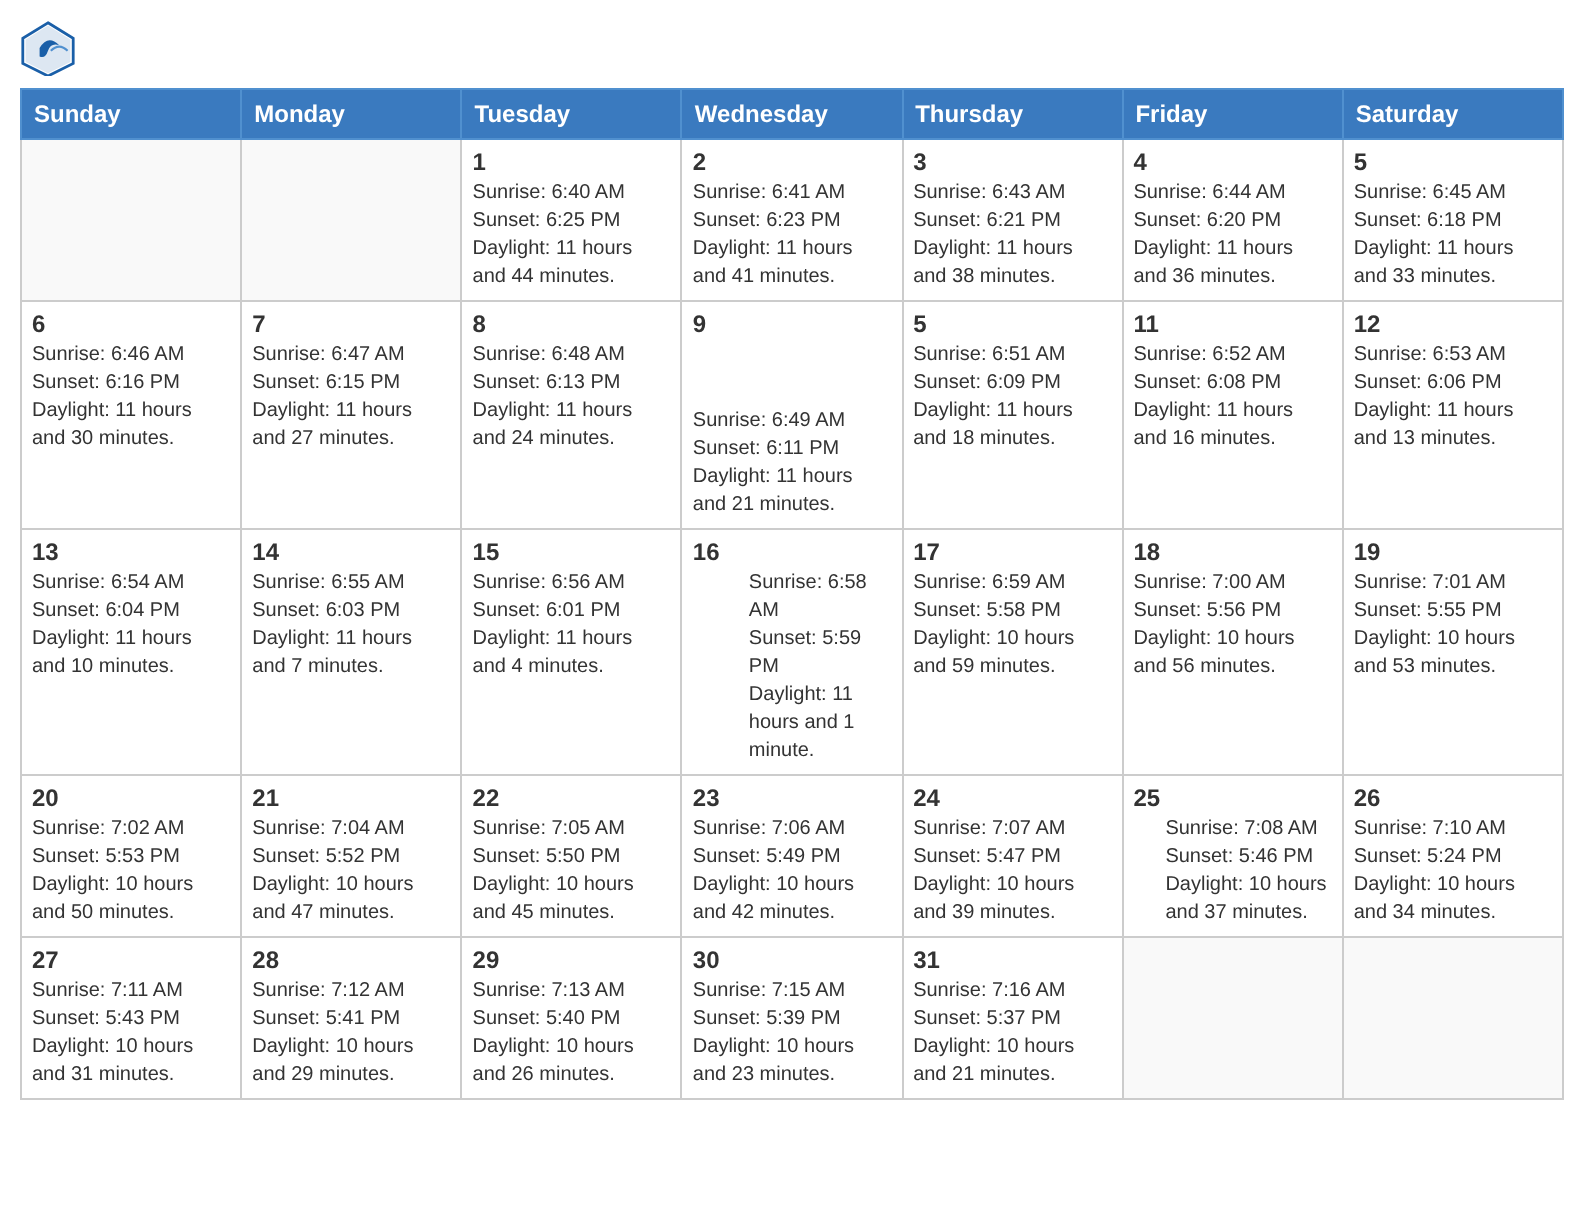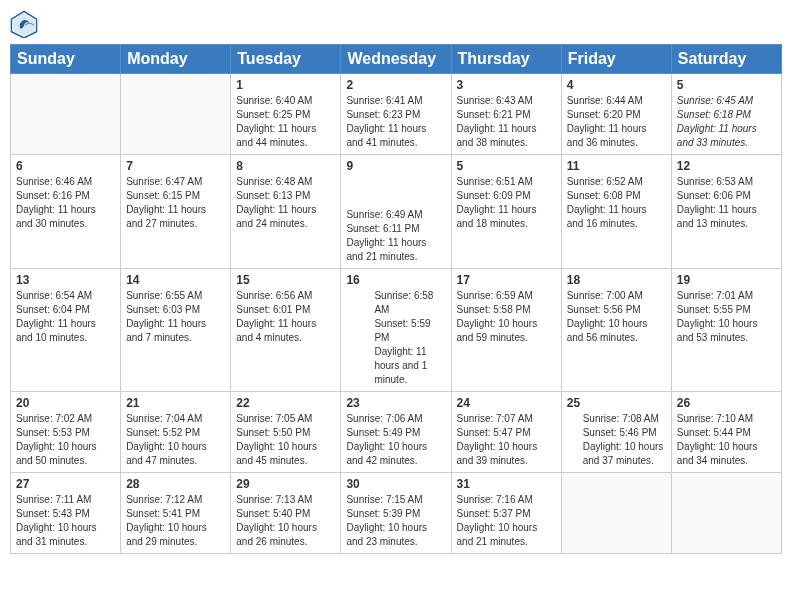--- a/index.html
+++ b/index.html
@@ -48,21 +48,21 @@
       margin-top: 2px;
     }
     .calendar {
       width: 100%;
       border-collapse: collapse;
       border: 1px solid #ccc;
     }
     .calendar th {
       background-color: #3a7abf;
       color: #fff;
-      font-size: 16px;
+      font-size: 12px;
       font-weight: bold;
       padding: 5px 6px;
       border: 1px solid #5090cf;
       text-align: left;
     }
     .calendar td {
       border: 1px solid #ccc;
       vertical-align: top;
       padding: 4px 5px;
       font-size: 10px;
@@ -143,21 +143,21 @@
 Daylight: 11 hours and 38 minutes.</div>
         </td>
         <td>
           <span class="day-number">4</span>
           <div class="day-info" style="white-space: pre-line;">Sunrise: 6:44 AM
 Sunset: 6:20 PM
 Daylight: 11 hours and 36 minutes.</div>
         </td>
         <td>
           <span class="day-number">5</span>
-          <div class="day-info" style="white-space: pre-line; font-style: italic;">Sunrise: 6:45 AM
+          <div class="day-info" style="white-space: pre-line;">Sunrise: 6:45 AM
 Sunset: 6:18 PM
 Daylight: 11 hours and 33 minutes.</div>
         </td>
       </tr>
       <tr>
         <td>
           <span class="day-number">6</span>
           <div class="day-info" style="white-space: pre-line;">Sunrise: 6:46 AM
 Sunset: 6:16 PM
 Daylight: 11 hours and 30 minutes.</div>
@@ -276,21 +276,21 @@
         </td>
         <td>
           <span class="day-number">25</span>
           <div class="day-info" style="white-space: pre-line; margin-left: 16px;">Sunrise: 7:08 AM
 Sunset: 5:46 PM
 Daylight: 10 hours and 37 minutes.</div>
         </td>
         <td>
           <span class="day-number">26</span>
           <div class="day-info" style="white-space: pre-line;">Sunrise: 7:10 AM
-Sunset: 5:44 PM
+Sunset: 5:24 PM
 Daylight: 10 hours and 34 minutes.</div>
         </td>
       </tr>
       <tr>
         <td>
           <span class="day-number">27</span>
           <div class="day-info" style="white-space: pre-line;">Sunrise: 7:11 AM
 Sunset: 5:43 PM
 Daylight: 10 hours and 31 minutes.</div>
         </td>

